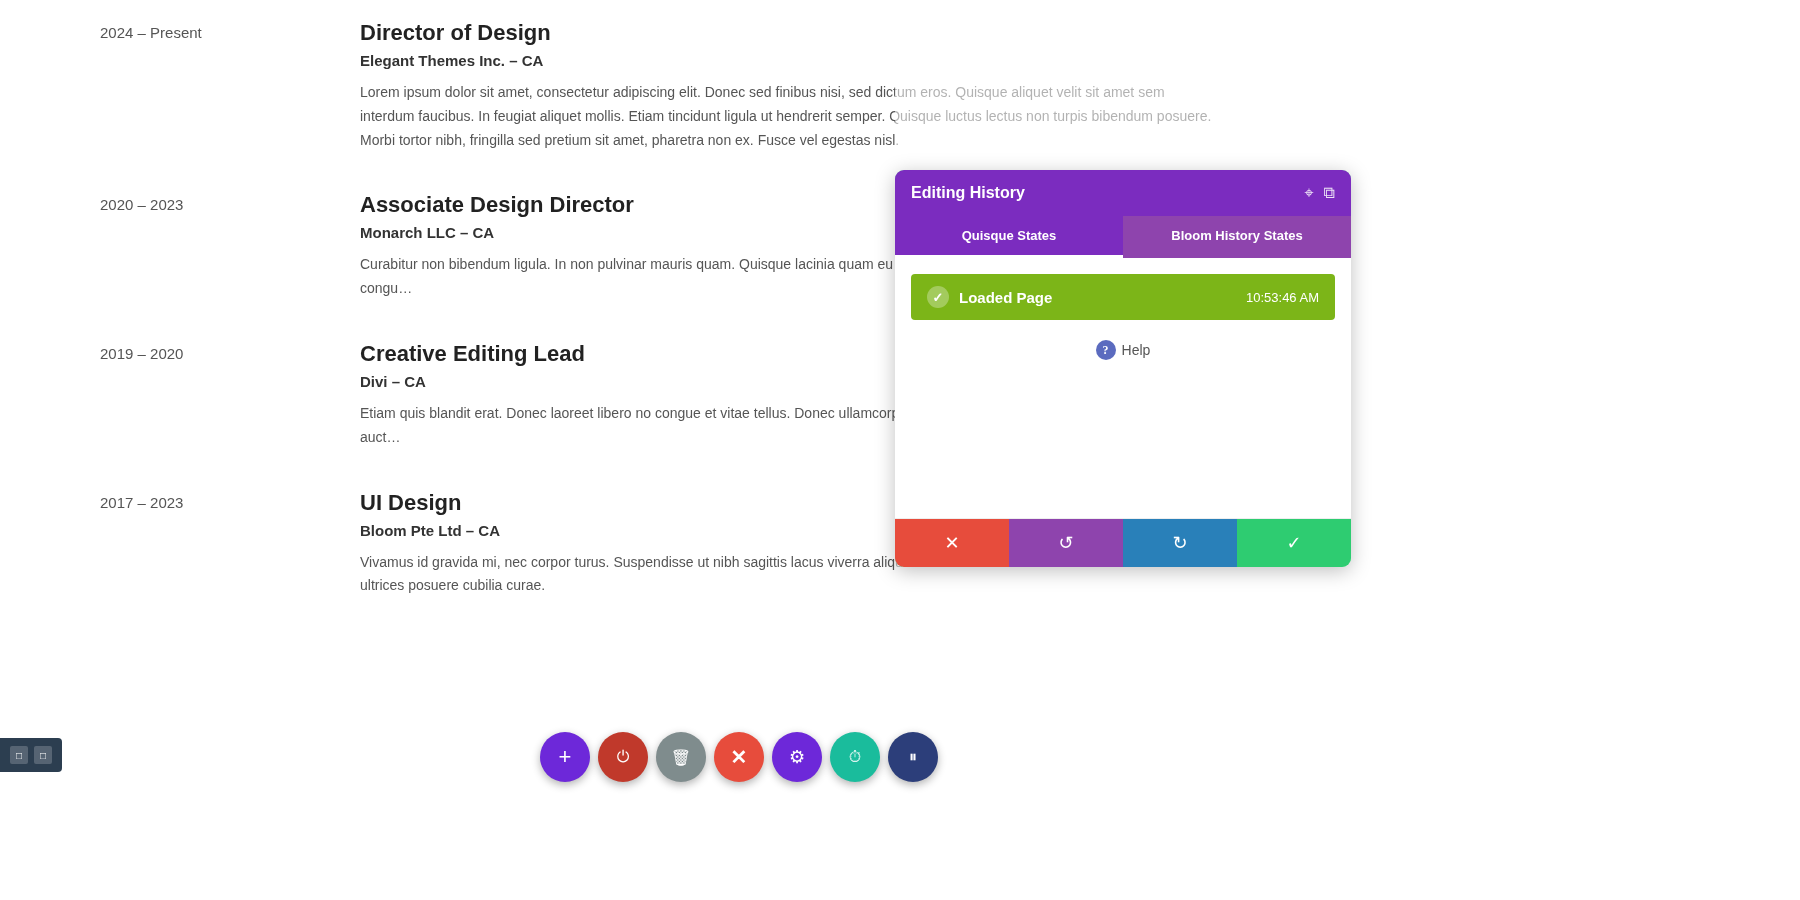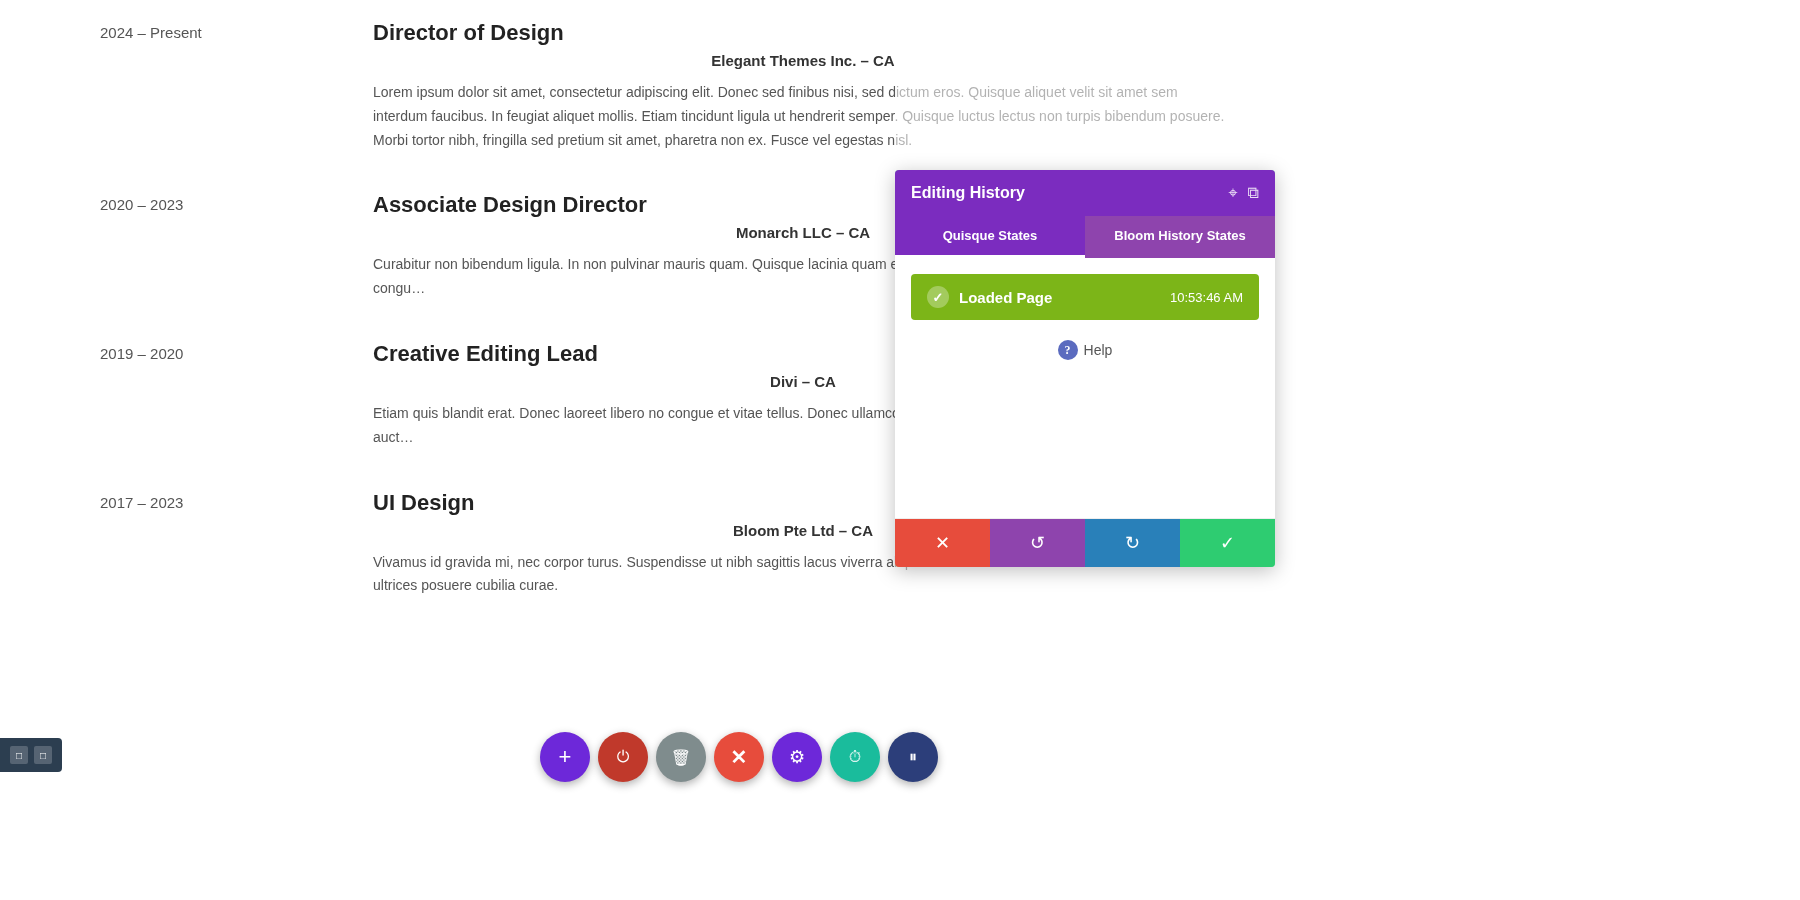--- a/index.html
+++ b/index.html
@@ -17,21 +17,20 @@
     .main-content {
       padding: 20px 0 20px 100px;
       width: 100%;
       height: 900px;
       overflow: hidden;
     }
 
     .timeline-row {
       display: flex;
       margin-bottom: 40px;
-      gap: 13px;
     }
 
     .year-label {
       width: 220px;
       min-width: 220px;
       font-size: 15px;
       color: #555;
       padding-top: 4px;
       font-family: 'Helvetica Neue', Arial, sans-serif;
     }
@@ -49,38 +48,37 @@
       margin-bottom: 6px;
       font-family: 'Helvetica Neue', Arial, sans-serif;
     }
 
     .job-company {
       font-size: 15px;
       font-weight: bold;
       color: #333;
       margin-bottom: 12px;
       font-family: 'Helvetica Neue', Arial, sans-serif;
-      text-align: center;
     }
 
     .job-description {
       font-size: 14px;
       color: #555;
       line-height: 1.7;
       font-family: 'Helvetica Neue', Arial, sans-serif;
     }
 
     
     .editing-history-panel {
       position: absolute;
       top: 170px;
       left: 895px;
-      width: 380px;
+      width: 456px;
       background: #86efac;
-      border-radius: 4px;
+      border-radius: 9px;
       box-shadow: 0 4px 20px rgba(0,0,0,0.25);
       overflow: hidden;
       z-index: 100;
     }
 
     .panel-header {
       background: #7b2cbf;
       padding: 14px 16px;
       display: flex;
       align-items: center;

